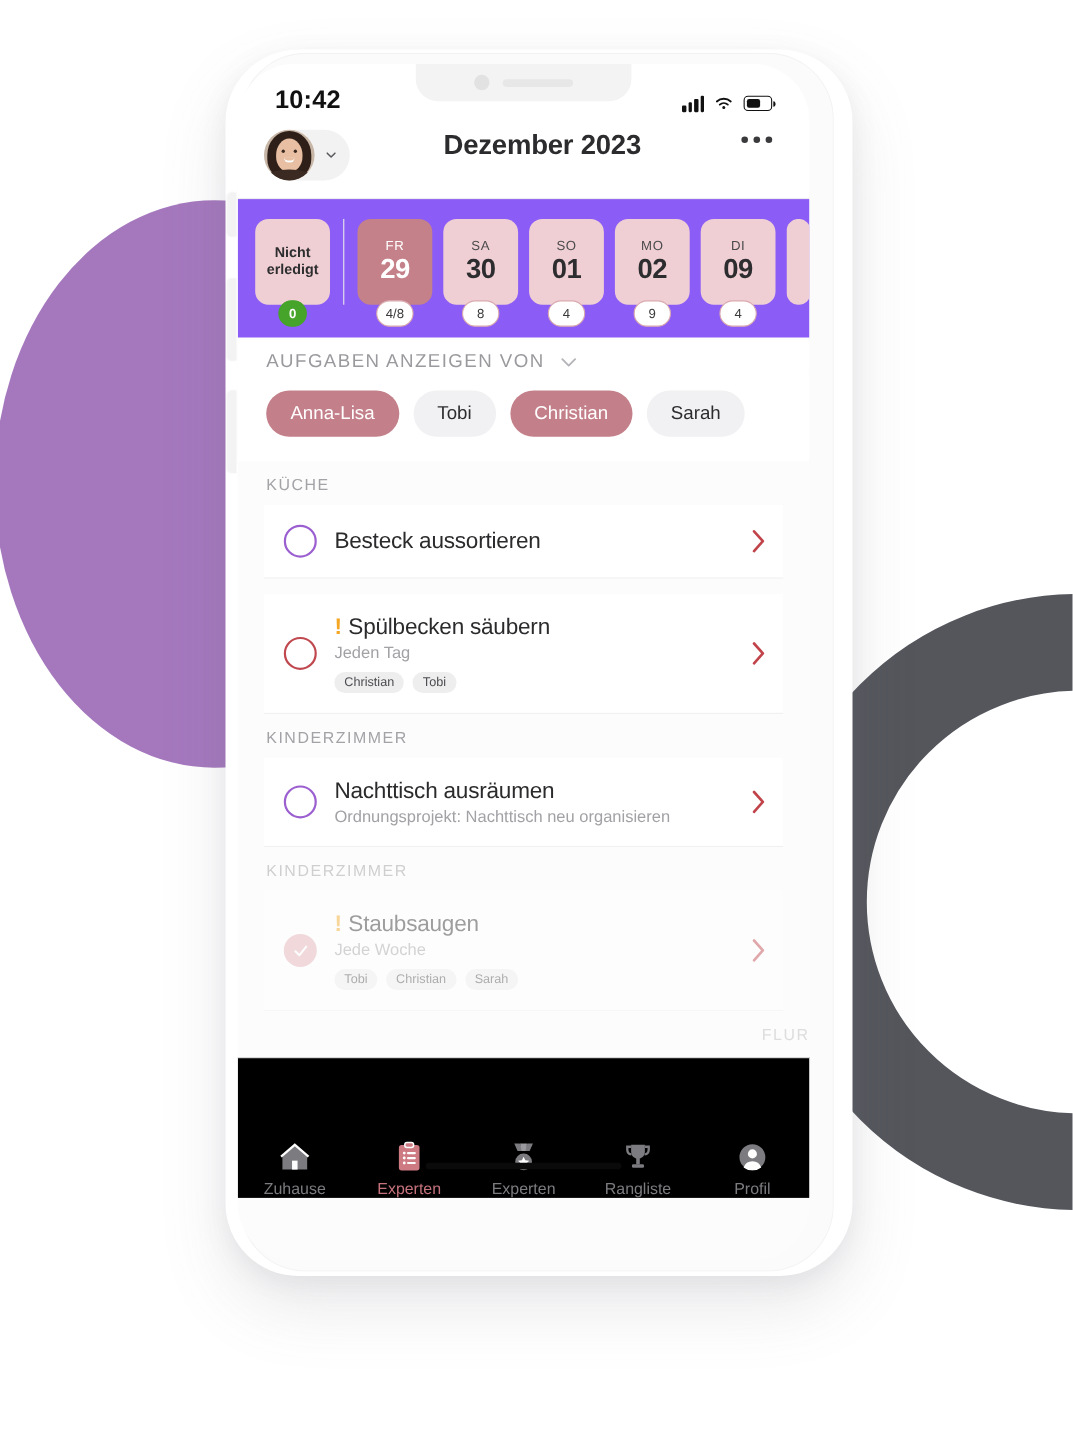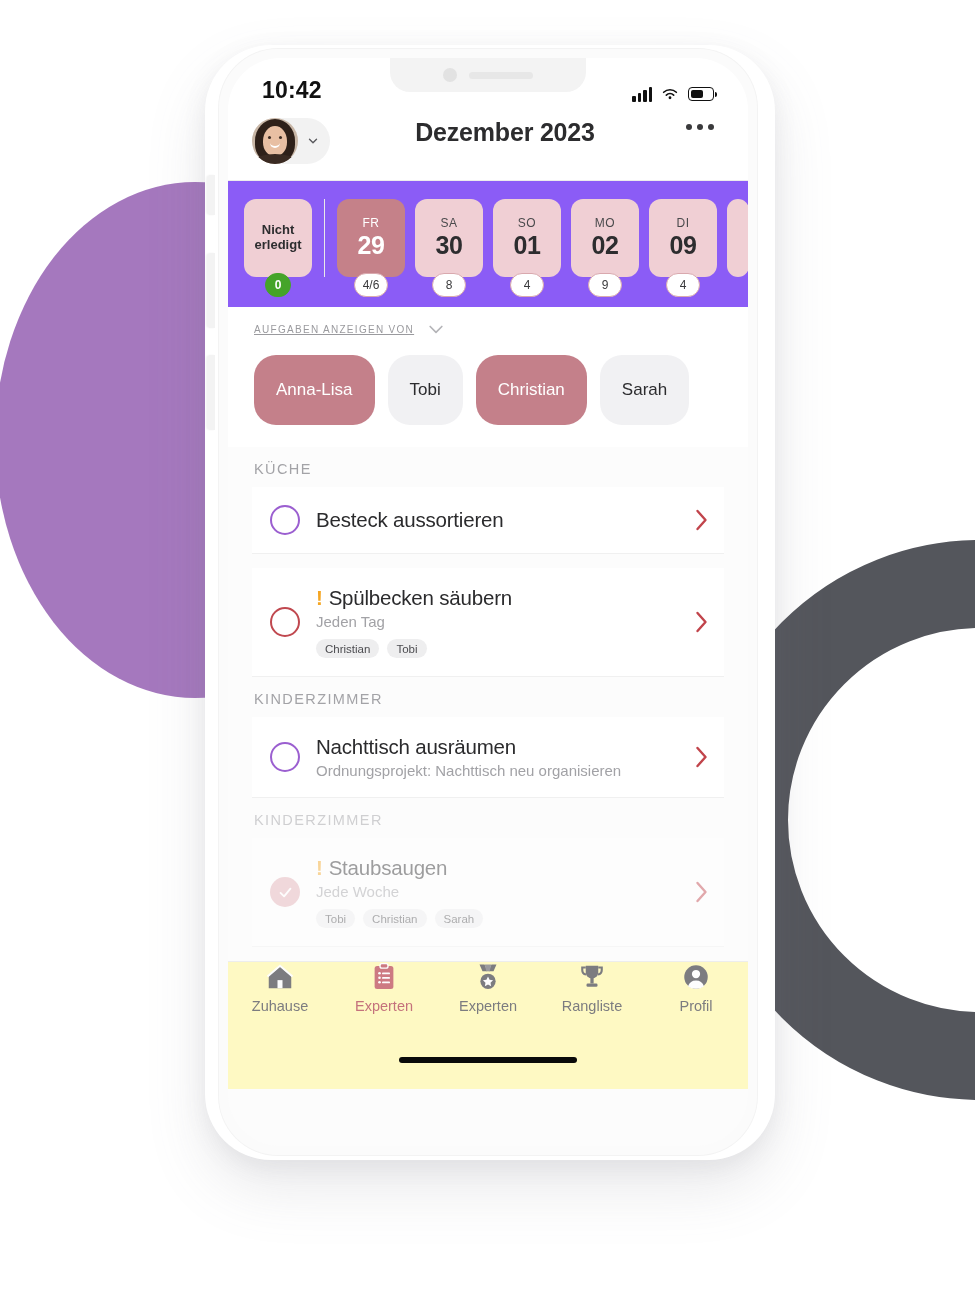--- a/index.html
+++ b/index.html
@@ -58,21 +58,21 @@
     border-radius: 4px 0 0 4px;
     z-index: 5;
     box-shadow: -1px 0 2px rgba(0,0,0,.05);
   }
   .pb1 { top: 175px; height: 40px; }
   .pb2 { top: 253px; height: 75px; }
   .pb3 { top: 355px; height: 75px; }
 
   .screen {
     position: absolute;
-    left: 228px; top: 58px;
+    left: 216px; top: 58px;
     width: 520px; height: 1088px;
     border-radius: 52px;
     background: #fcfcfc;
     overflow: hidden;
     z-index: 7;
   }
 
   
   .notch {
     position: absolute;
@@ -213,31 +213,31 @@
   }
   .daycard.partial { width: 22px; overflow: hidden; }
 
   
   .filter-head {
     display: flex; align-items: center; gap: 12px;
     padding: 12px 0 0 26px;
     background: #fff;
   }
   .filter-head .lbl {
-    font-size: 10px; letter-spacing: 1.3px; color: #9a9a9e; text-decoration: underline;
+    font-size: 17px; letter-spacing: 1.3px; color: #9a9a9e;
   }
   .chev-dn { width: 20px; height: 20px; }
   .chips {
     display: flex; gap: 13px;
     padding: 16px 0 22px 26px;
     background: #fff;
   }
   .chip {
     border-radius: 22px;
-    padding: 25px 22px;
+    padding: 11px 22px;
     font-size: 17px;
     background: #f1f1f3;
     color: #2c2c2e;
     white-space: nowrap;
   }
   .chip.on { background: #c4808a; color: #ffffff; }
 
   
   .section-title {
     font-size: 14.5px; letter-spacing: 1.4px; color: #a3a3a7;
@@ -284,23 +284,23 @@
   .fade-bottom {
     position: absolute; left: 0; right: 0; bottom: 0; height: 120px;
     background: linear-gradient(to bottom, rgba(252,252,252,0) 0%, rgba(252,252,252,.92) 72%, #fcfcfc 100%);
     pointer-events: none;
   }
 
   
   .tabbar {
     position: absolute; left: 0; right: 0; bottom: 0;
     height: 128px;
-    background: #fef9c3;
+    background: #000000;
     border-top: 1px solid #ededed;
-    display: flex; align-items: flex-start; justify-content: space-around;
+    display: flex; align-items: flex-end; justify-content: space-around;
     z-index: 15;
   }
   .tab { display: flex; flex-direction: column; align-items: center; gap: 6px; width: 92px; }
   .tab svg { width: 30px; height: 30px; }
   .tab .tlabel { font-size: 14.5px; color: #7c7c80; }
   .tab.active .tlabel { color: #c4727c; }
   .home-indicator {
     position: absolute; left: 50%; transform: translateX(-50%);
     bottom: 26px;
     width: 178px; height: 6px; border-radius: 3px; background: #0a0a0a;
@@ -383,21 +383,21 @@
           <div class="badge green">0</div>
         </div>
 
         <div class="divider-v"></div>
 
         <div class="daycard selected">
           <div class="box">
             <div class="dow">FR</div>
             <div class="dnum">29</div>
           </div>
-          <div class="badge">4/6</div>
+          <div class="badge">4/8</div>
         </div>
 
         <div class="daycard">
           <div class="box">
             <div class="dow">SA</div>
             <div class="dnum">30</div>
           </div>
           <div class="badge">8</div>
         </div>
 

